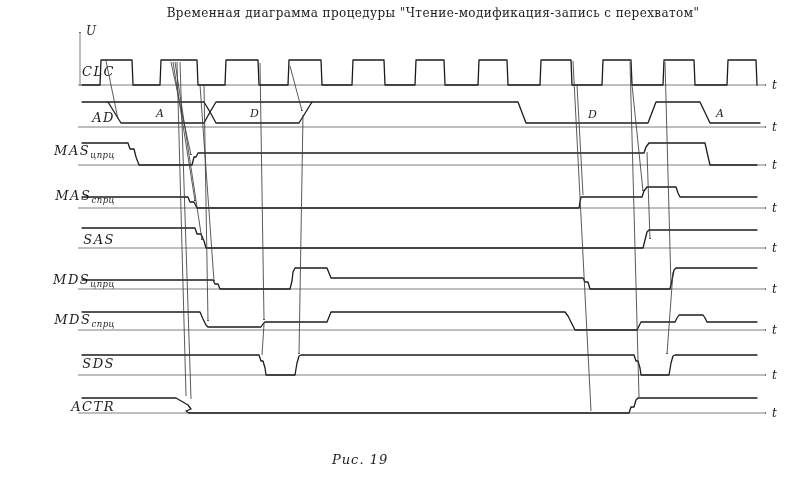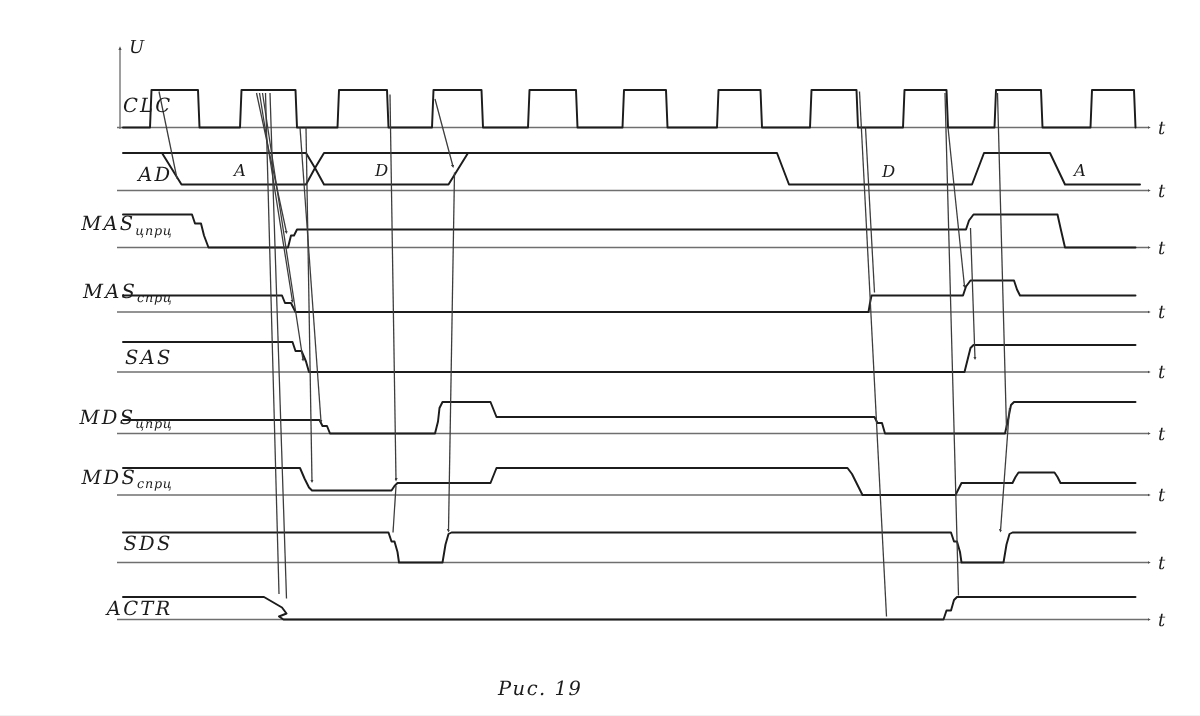--- a/index.html
+++ b/index.html
@@ -26,20 +26,21 @@
   .wave{fill:none;stroke:#1c1c1c;stroke-width:1.3;stroke-linejoin:round;stroke-linecap:round;}
   .axisline{fill:none;stroke:#6f6f6f;stroke-width:0.9;}
   .link{fill:none;stroke:#3c3c3c;stroke-width:0.85;}
   .tlab{font-size:12px;font-style:italic;fill:#1c1c1c;}
   .buslab{font-size:11px;font-style:italic;fill:#1c1c1c;}
 </style>
 </head>
 <body>
 
 <div class="stage">
+  <div class="title">Временная диаграмма процедуры "Чтение-модификация-запись с перехватом"</div>
   <div class="u-label">U</div>
   <svg id="diagram-svg" width="800" height="477" viewBox="0 0 800 477">
     <defs>
       <marker id="arr" markerWidth="9" markerHeight="8" refX="1" refY="3" orient="auto" markerUnits="userSpaceOnUse">
         <path d="M-5,0 L1,3 L-5,6" fill="none" stroke="#3c3c3c" stroke-width="0.9"></path>
       </marker>
       <marker id="axarr" markerWidth="9" markerHeight="8" refX="1" refY="3" orient="auto" markerUnits="userSpaceOnUse">
         <path d="M-6,0 L1,3 L-6,6" fill="none" stroke="#4f4f4f" stroke-width="0.9"></path>
       </marker>
     </defs>

